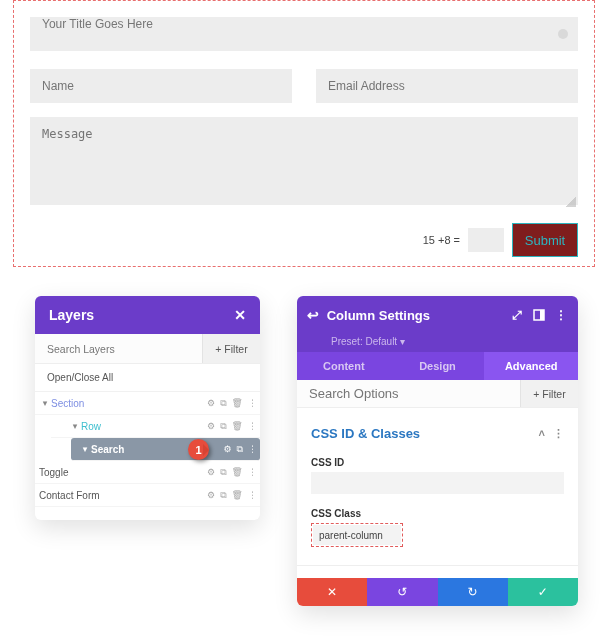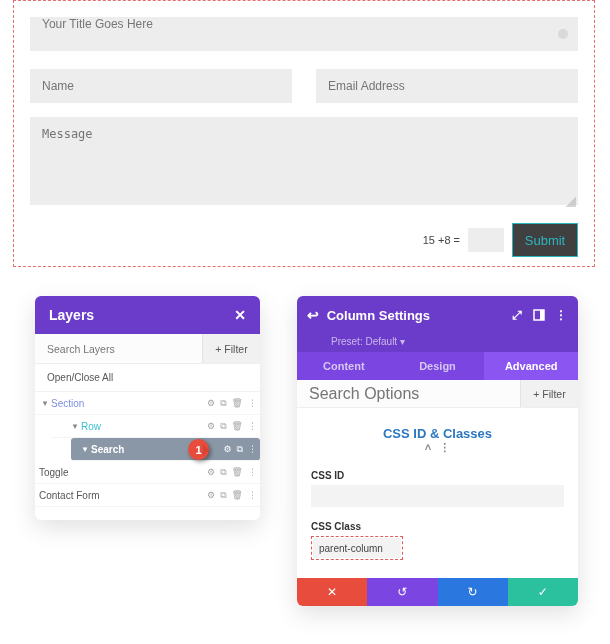--- a/index.html
+++ b/index.html
@@ -61,21 +61,21 @@
   .captcha-row {
     margin-top: 14px;
     display: flex; justify-content: flex-end; align-items: center; gap: 8px;
     font-size: 11px; color: #444;
   }
   .captcha-row input {
     width: 36px; height: 24px; background: #ededed; border: none;
   }
   .captcha-row button {
     height: 34px; width: 66px;
-    background: #404040; border: 1.5px solid #2cb5c0;
+    background: #7f1d1d; border: 1.5px solid #2cb5c0;
     color: #2cb5c0; font-size: 13px;
     cursor: pointer;
   }
 
   
   .panel {
     position: absolute;
     background: #fff;
     border-radius: 6px;
     box-shadow: 0 8px 24px rgba(0,0,0,.12);
@@ -180,33 +180,32 @@
     color: #d8c7f2; font-size: 11px; font-weight: 600;
     cursor: pointer;
   }
   .settings .tabs .tab.active { background: #8a55f0; color: #fff; }
   .settings .search-row {
     height: 28px; display: flex; align-items: stretch;
     border-bottom: 1px solid #eee;
     font-size: 10.5px; color: #888; background:#fcfcfc;
   }
   .settings .search-row .search-input {
-    flex: 1; border: none; padding-left: 12px; font-size: 16px; color: #888; background:transparent;
+    flex: 1; border: none; padding-left: 12px; font-size: 13px; color: #888; background:transparent;
   }
   .settings .search-row .filter-btn {
     width: 58px; background: #f1f1f1; border: none; border-left: 1px solid #e3e3e3;
     font-size: 10.5px; color: #555; cursor: pointer;
   }
 
   .settings .body { padding: 10px 14px 0 14px; font-size: 11px; color: #333; }
   .acc-head {
     display: flex; justify-content: space-between; align-items: center;
     color: #2b77c1; font-weight: 700; font-size: 13px;
     padding: 8px 0 10px;
-    flex-direction: column;
   }
   .acc-head .ctrls { color: #888; font-size: 11px; display:flex; gap:8px; }
   .field-label { font-size: 10px; font-weight: 700; color: #333; margin-top: 6px; }
   .field-input {
     width: 100%; height: 22px; background: #f3f3f3; border: none; margin-top: 4px;
     font-size: 10px; padding: 0 6px;
   }
   .css-class-wrap {
     display: inline-block;
     border: 1px dashed #e15c5c;

